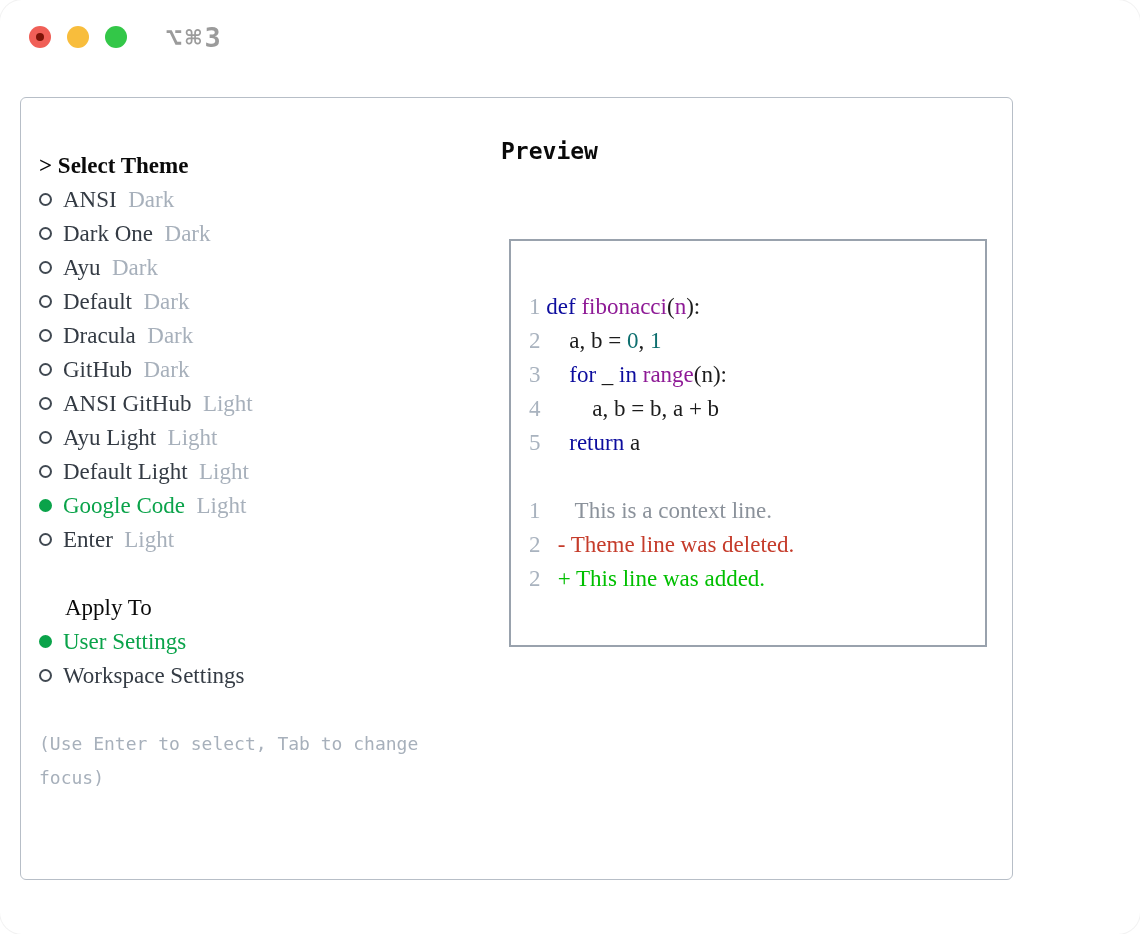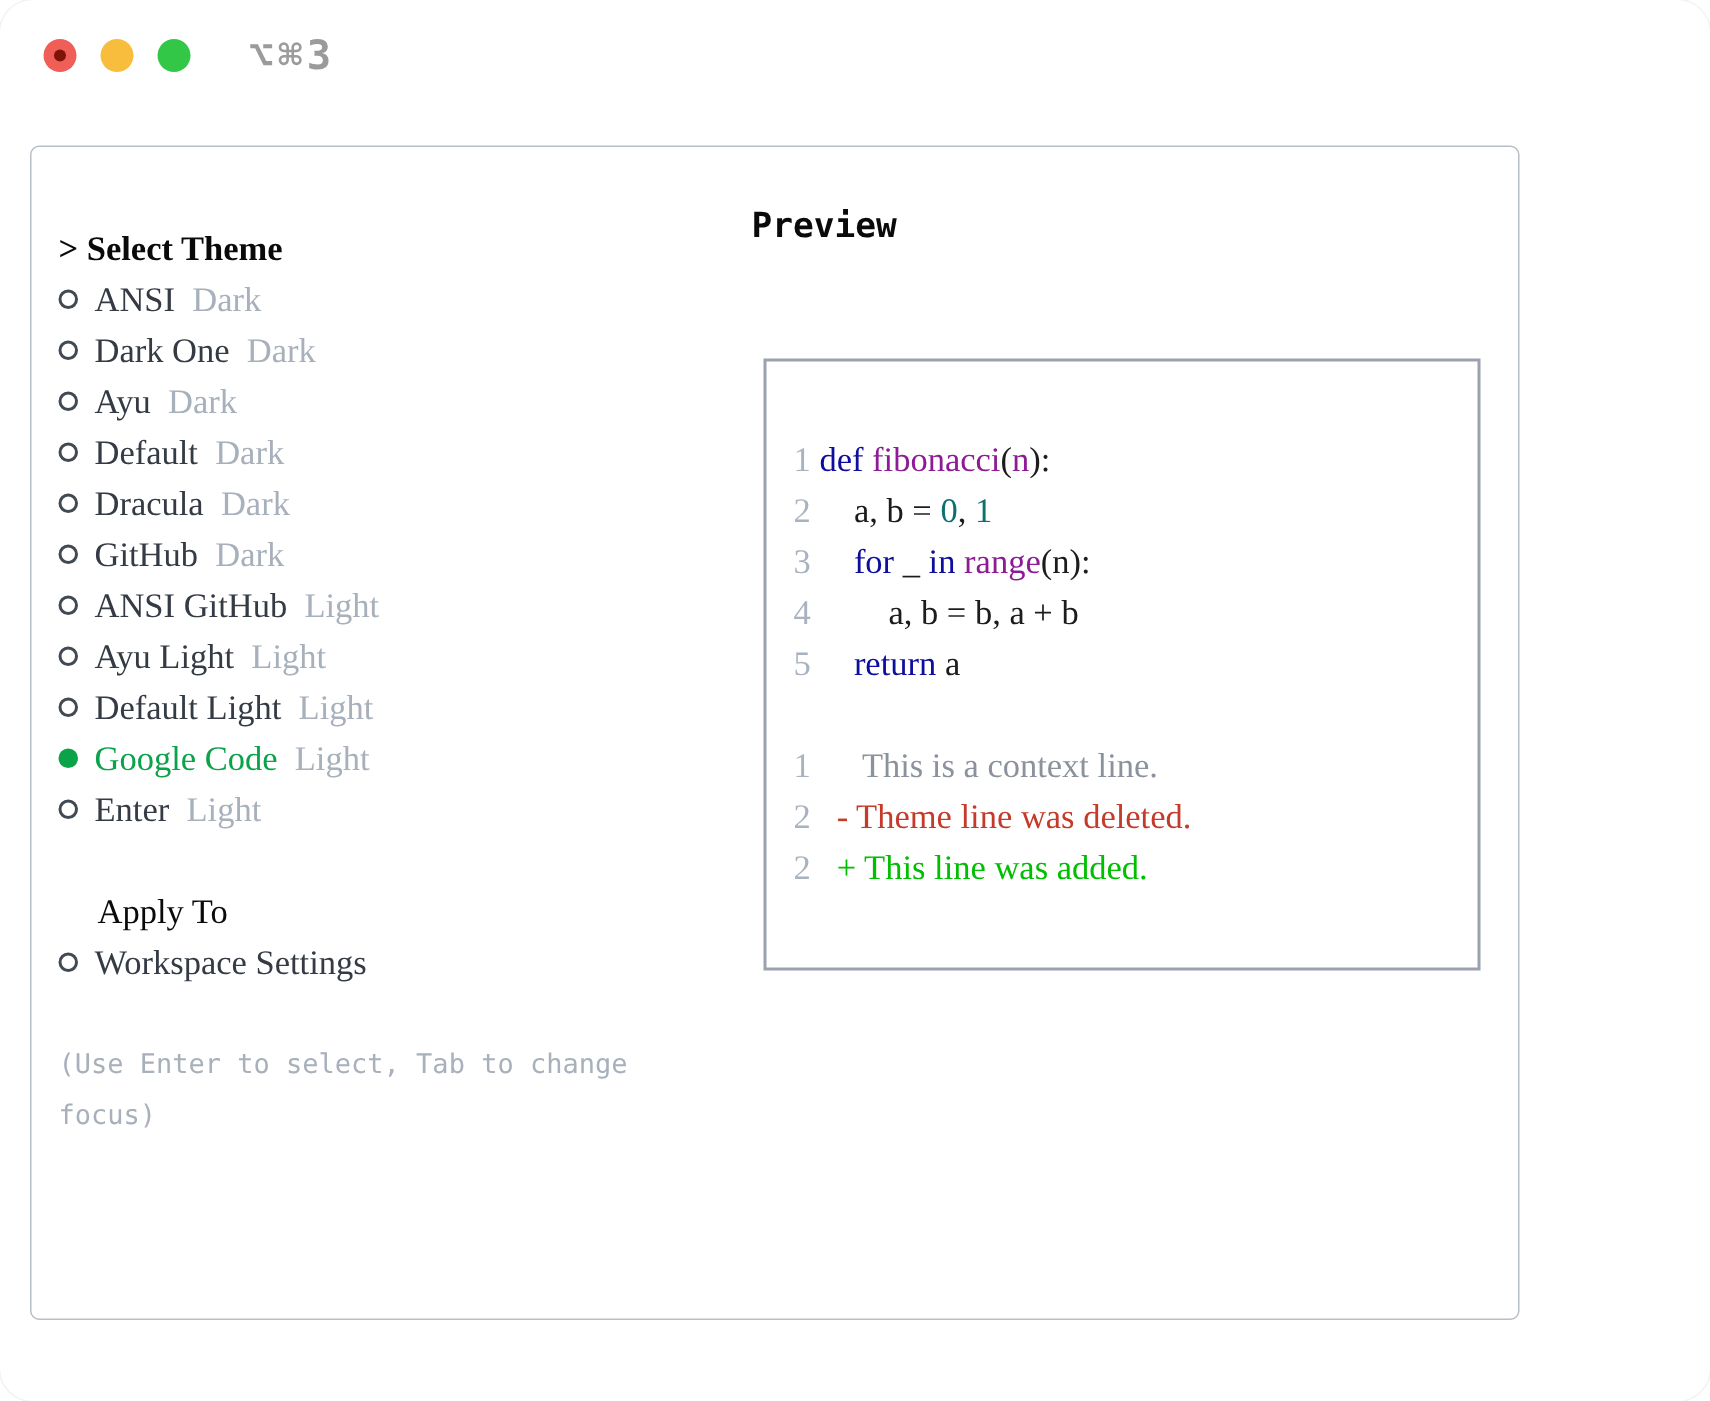--- a/index.html
+++ b/index.html
@@ -76,20 +76,21 @@
           <div class="row"><span class="marker"></span><span class="name">GitHub</span><span class="tag">Dark</span></div>
           <div class="row"><span class="marker"></span><span class="name">ANSI GitHub</span><span class="tag">Light</span></div>
           <div class="row"><span class="marker"></span><span class="name">Ayu Light</span><span class="tag">Light</span></div>
           <div class="row"><span class="marker"></span><span class="name">Default Light</span><span class="tag">Light</span></div>
           <div class="row"><span class="marker sel"></span><span class="name sel-text">Google Code</span><span class="tag">Light</span></div>
           <div class="row"><span class="marker"></span><span class="name">Enter</span><span class="tag">Light</span></div>
         </div>
       <div class="spacer"></div>
       <div class="row apply-hdr">Apply To</div>
       <div id="apply-items">
+          <div class="row"><span class="marker sel"></span><span class="name sel-text">User Settings</span></div>
           <div class="row"><span class="marker"></span><span class="name">Workspace Settings</span></div>
         </div>
       <div class="spacer"></div>
       <div class="help">(Use Enter to select, Tab to change focus)</div>
     </div>
 
     <div class="preview-hdr">Preview</div>
 
     <div class="preview-box">
       <div class="code-area" id="code-lines">

